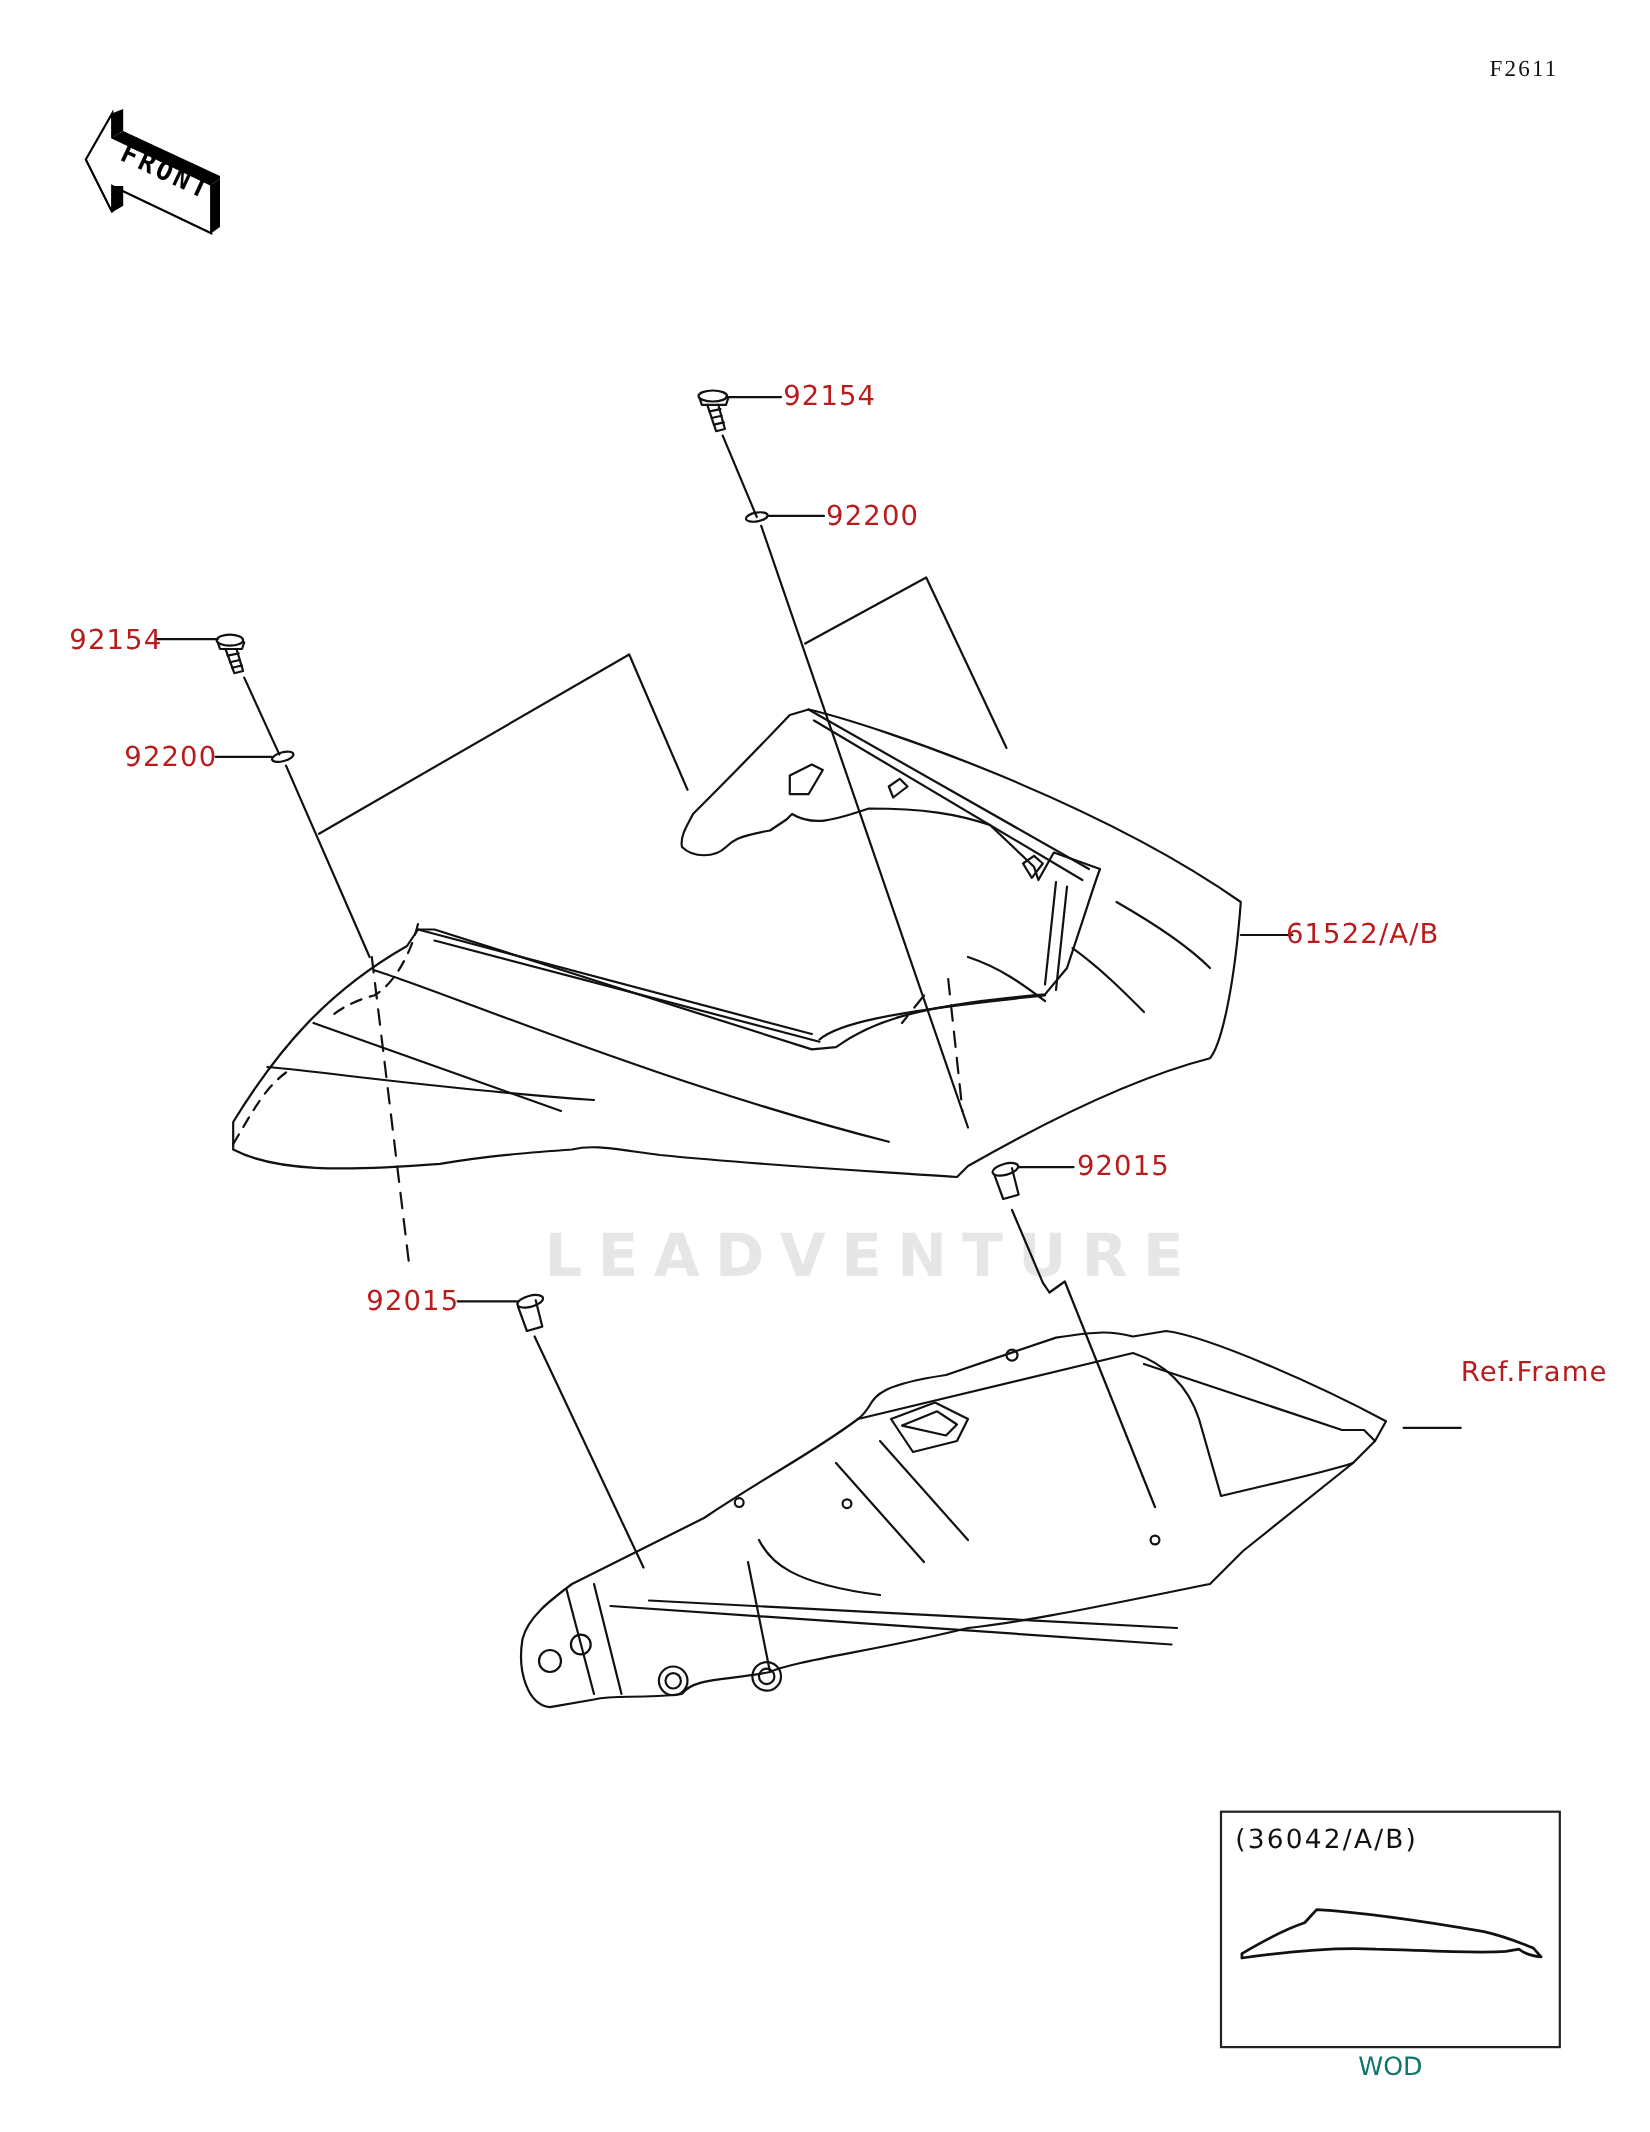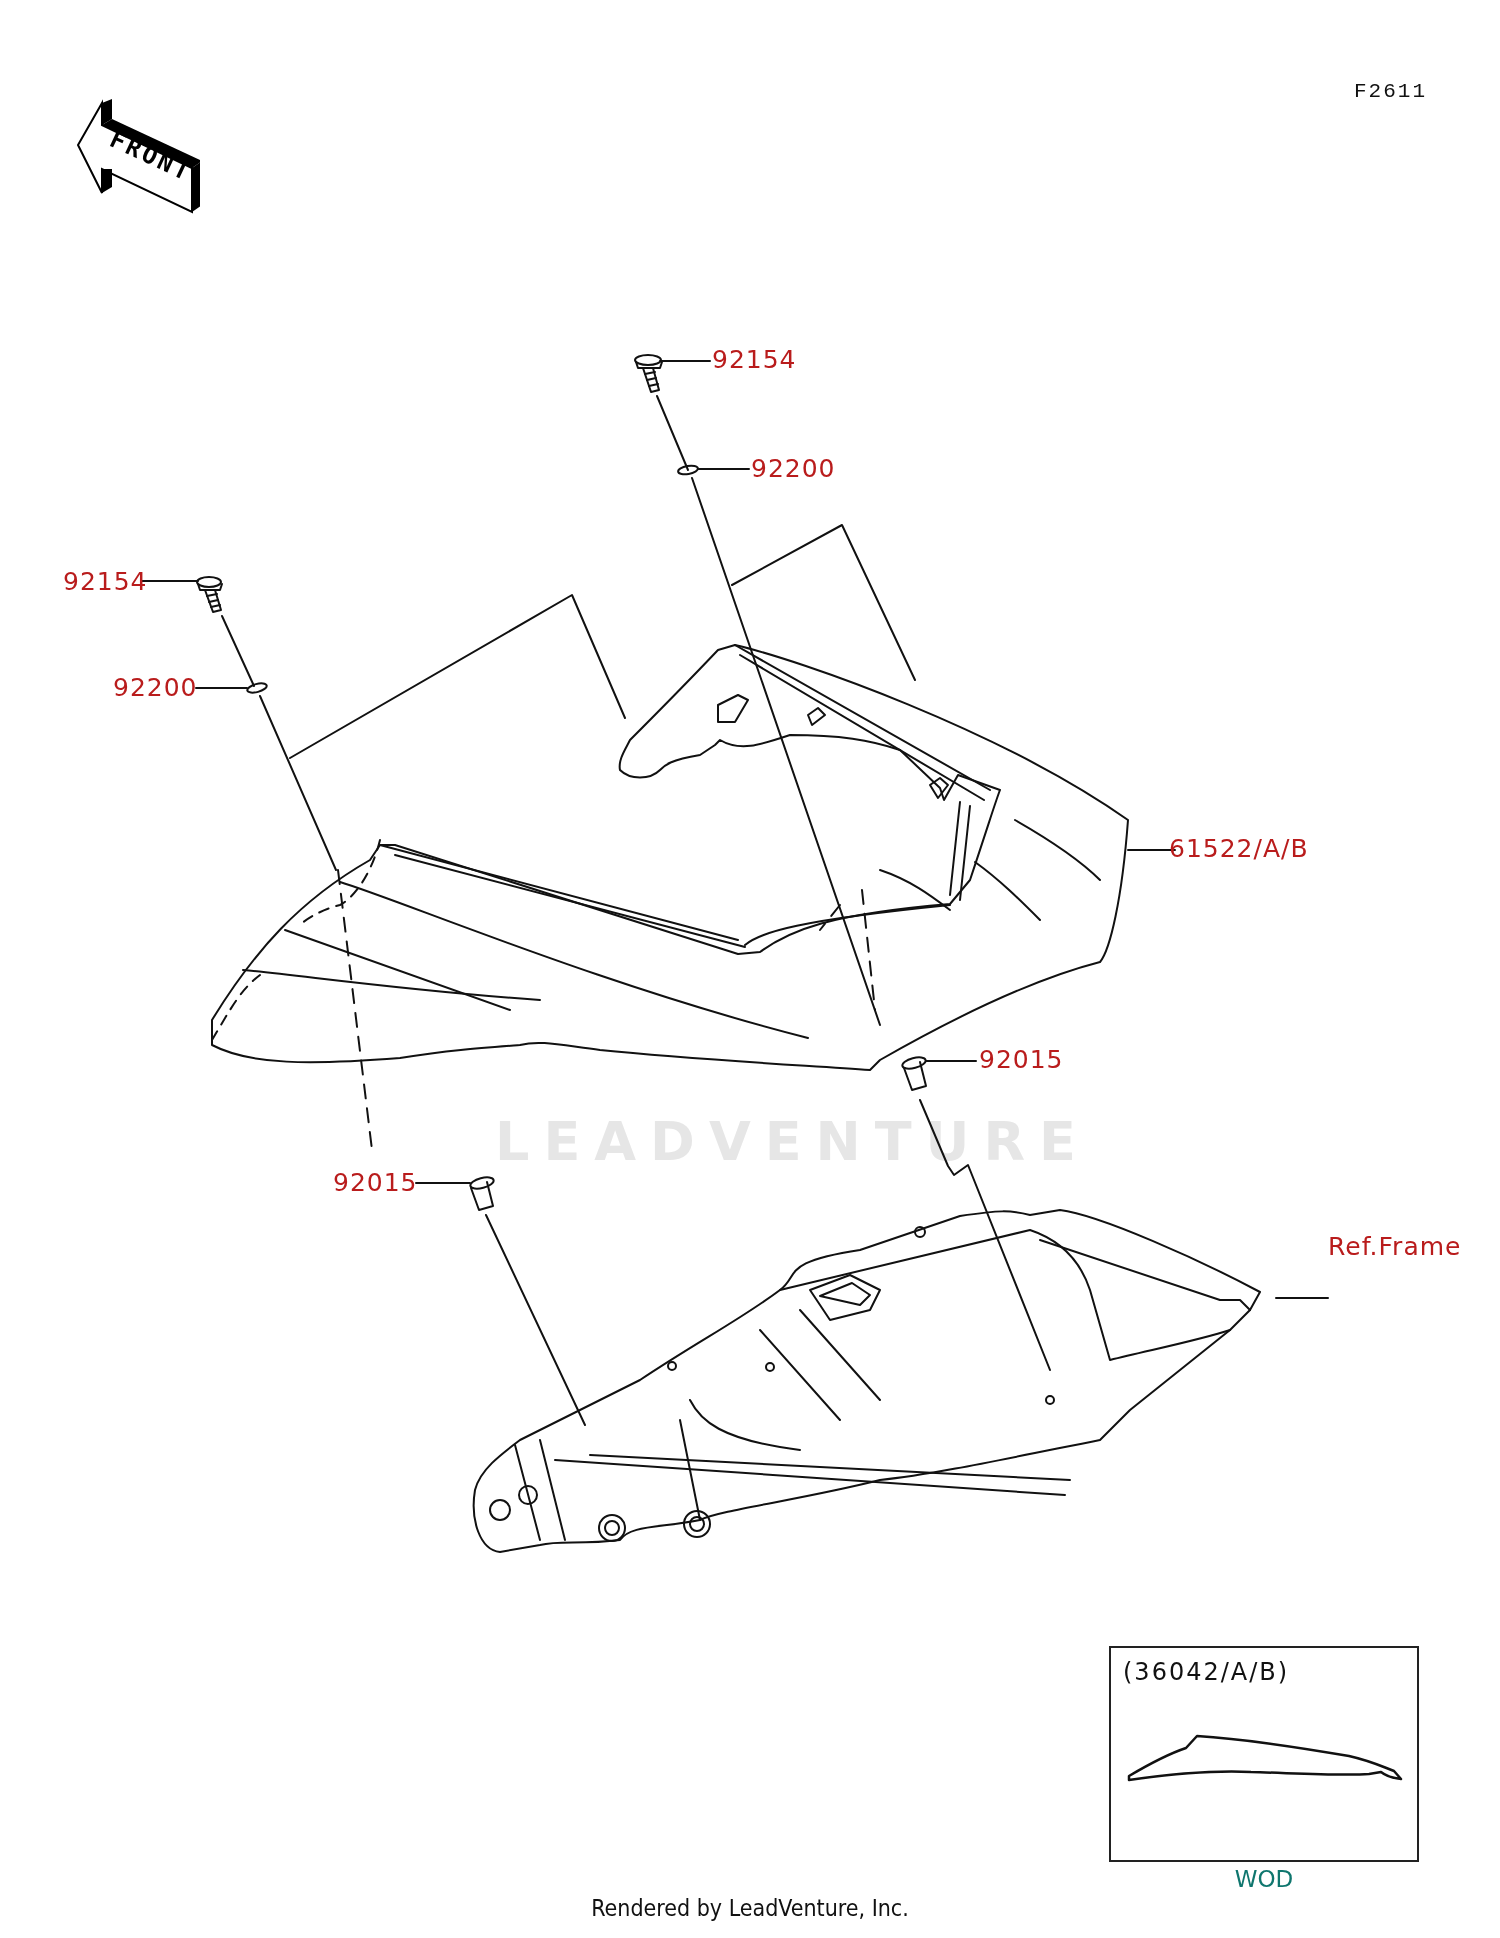--- a/index.html
+++ b/index.html
@@ -2,21 +2,21 @@
 <html><head>
 <meta charset="utf-8">
 <style>
   html, body { margin: 0; padding: 0; background: #ffffff; }
   body { width: 1500px; height: 1938px; position: relative; overflow: hidden;
          font-family: "DejaVu Sans", sans-serif; }
   .diagram { position: absolute; left: 0; top: 0; width: 1500px; height: 1938px; }
   .lbl { position: absolute; font-family: "DejaVu Sans", sans-serif; font-size: 25px;
          color: #b91c1c; letter-spacing: 1px; white-space: nowrap; line-height: 1; }
   .figcode { position: absolute; left: 1354px; top: 50px; font-size: 21px; color: #111;
-             letter-spacing: 2px; font-family: Liberation Mono, monospace; margin-top: 30px; }
+             letter-spacing: 2px; font-family: Liberation Serif, serif; }
   .watermark { position: absolute; left: 495px; top: 1070px; font-size: 54px;
                letter-spacing: 14px; color: #e6e6e6; font-weight: bold;
                font-family: "DejaVu Sans", sans-serif; margin-top: 40px; }
   .footer { position: absolute; left: 0; width: 1500px; top: 1895px; text-align: center;
             font-size: 23px; color: #111; font-family: "DejaVu Sans Condensed","DejaVu Sans", sans-serif; }
   .inset { position: absolute; left: 1109px; top: 1646px; width: 310px; height: 216px;
            border: 2px solid #222; box-sizing: border-box; }
   .inset-title { position: absolute; left: 12px; top: 10px; font-size: 24px; letter-spacing: 2px; color: #111; }
   .inset-caption { position: absolute; left: 1109px; top: 1866px; width: 310px; text-align: center;
                    font-size: 23px; color: #0f766e; }
@@ -141,14 +141,13 @@
   <div class="lbl" style="left:1328px;top:1234px">Ref.Frame</div>
 
   <div class="inset">
     <div class="inset-title">(36042/A/B)</div>
     <svg style="position:absolute;left:0;top:0" width="310" height="205" viewBox="0 0 310 205" fill="none" stroke="#111" stroke-width="2.5" stroke-linejoin="round">
       <path d="M18,128 C40,115 60,105 75,100 L86,88 C120,90 180,98 238,108 C260,113 270,118 283,123 L290,131 C280,130 275,128 270,124 L258,126 C230,128 180,125 140,124 C100,122 60,126 18,132 Z"></path>
     </svg>
   </div>
   <div class="inset-caption">WOD</div>
 
-  <div class="footer">Rendered by LeadVenture, Inc.</div>
 </div>
 
 </body></html>

